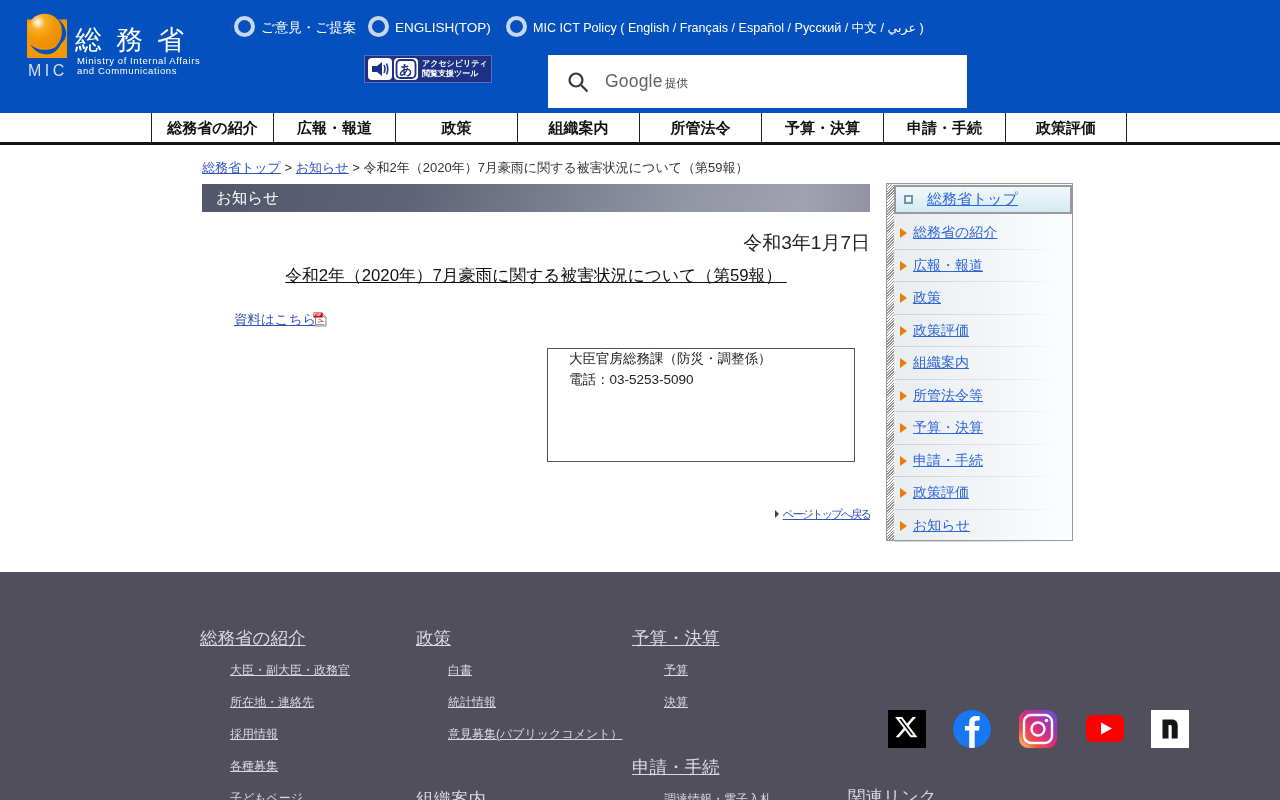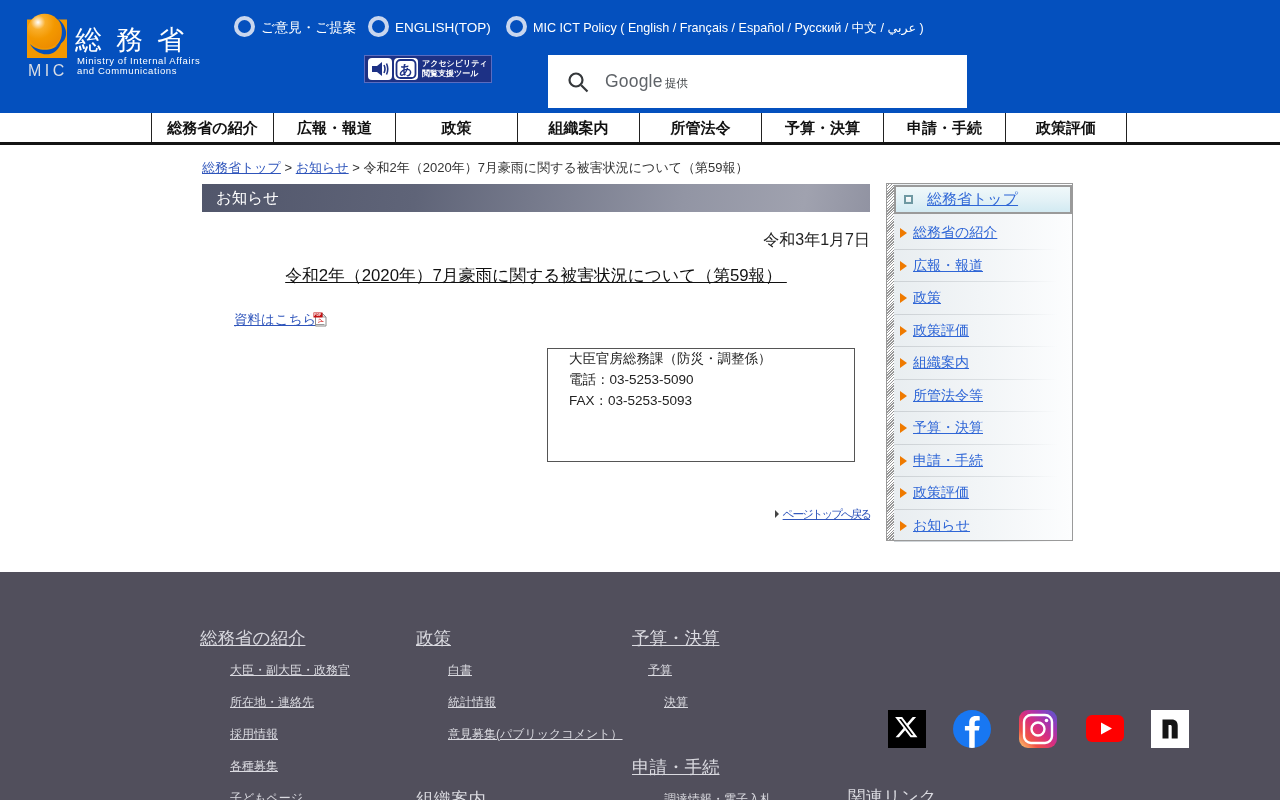--- a/index.html
+++ b/index.html
@@ -39,21 +39,21 @@
 #nav li:last-child { border-right:1px solid #222; }
 
 
 #bc { position:absolute; left:202px; top:159px; font-size:13px; color:#333; }
 #bc a { color:#2f55bb; }
 
 
 #news-bar { position:absolute; left:202px; top:184px; width:668px; height:28px;
   background:linear-gradient(100deg,#51566b 0%,#5f6478 32%,#9295a4 72%,#a0a2af 90%,#9193a2 100%);
   color:#fff; font-size:15.5px; line-height:28px; padding-left:14px; }
-#date { position:absolute; left:570px; top:230px; width:300px; text-align:right; font-size:16px; color:#222; }
+#date { position:absolute; left:570px; top:230px; width:300px; text-align:right; font-size:19px; color:#222; }
 #title { position:absolute; left:202px; top:264px; width:668px; text-align:center; font-size:16.8px; color:#111;
   font-weight:500; text-decoration:underline; }
 #pdf-link { position:absolute; left:234px; top:311px; font-size:13.5px; }
 #pdf-link a { color:#2f55bb; }
 #contact { position:absolute; left:547px; top:348px; width:308px; height:114px; border:1px solid #555;
   font-size:13.5px; color:#222; }
 #contact .h { font-weight:bold; font-size:14px; margin:14px 0 5px 13px; }
 #contact .l { margin:0 0 0 21px; line-height:20.8px; }
 #pagetop { position:absolute; left:570px; top:507px; width:300px; text-align:right; font-size:11.5px; letter-spacing:-2px; }
 #pagetop a { color:#2f55bb; }
@@ -156,21 +156,20 @@
       <path d="M9.5 1.5 l3.5 3.5 h-3.5 z" fill="#e8e8e8" stroke="#8a8a8a" stroke-width="0.8"></path>
       <rect x="0.5" y="0.5" width="9" height="5" fill="#c40f11"></rect>
       <text x="4.7" y="4.2" font-size="3.6" fill="#fff" text-anchor="middle" font-family="Liberation Sans" font-weight="bold">PDF</text>
       <path d="M5.5 8 q1.5 -2 2.5 0 q1 2 2.5 1.5 M5 10.5 q2 -1.5 5 -1" stroke="#e05050" stroke-width="0.9" fill="none"></path>
       <line x1="2.5" y1="12.5" x2="11.5" y2="12.5" stroke="#999" stroke-width="1"></line>
     </svg>
 </div>
 <div id="contact">
   <div class="l">大臣官房総務課（防災・調整係）</div>
   <div class="l">電話：03-5253-5090</div>
-  <div class="l">FAX：03-5253-5093</div>
 </div>
 <div id="pagetop"><span class="tri"></span><a href="#">ページトップへ戻る</a></div>
 
 <div id="side">
   <div class="hatch"></div>
   <div class="top-box">
       <span class="sq"></span>
       <a href="#">総務省トップ</a>
     </div>
   <ul>
@@ -225,21 +224,21 @@
   <div class="abs l" style="left:230px;top:186px"><a href="#">各種募集</a></div>
   <div class="abs l" style="left:230px;top:218px"><a href="#">子どもページ</a></div>
 
   <div class="abs h" style="left:416px;top:54px"><a href="#">政策</a></div>
   <div class="abs l" style="left:448px;top:90px"><a href="#">白書</a></div>
   <div class="abs l" style="left:448px;top:122px"><a href="#">統計情報</a></div>
   <div class="abs l" style="left:448px;top:154px"><a href="#">意見募集(パブリックコメント）</a></div>
   <div class="abs h" style="left:416px;top:215px"><a href="#">組織案内</a></div>
 
   <div class="abs h" style="left:632px;top:54px"><a href="#">予算・決算</a></div>
-  <div class="abs l" style="left:648px;top:90px"><a href="#">予算</a></div>
+  <div class="abs l" style="left:664px;top:90px"><a href="#">予算</a></div>
   <div class="abs l" style="left:664px;top:122px"><a href="#">決算</a></div>
   <div class="abs h" style="left:632px;top:183px"><a href="#">申請・手続</a></div>
   <div class="abs l" style="left:664px;top:219px"><a href="#">調達情報・電子入札</a></div>
 
   <div class="abs" style="left:888px;top:138px">
     <svg width="38" height="38" viewBox="0 0 38 38">
         <rect width="38" height="38" fill="#000"></rect>
         <g transform="translate(5.8,5.8) scale(1.1)">
           <path d="M17.2 1.1h3.1l-6.8 7.8 8 10.6h-6.3l-4.9-6.4-5.6 6.4H1.6l7.3-8.3L1.2 1.1h6.4l4.4 5.9zm-1.1 16.5h1.7L6.7 2.8H4.9z" fill="#fff"></path>
         </g>

